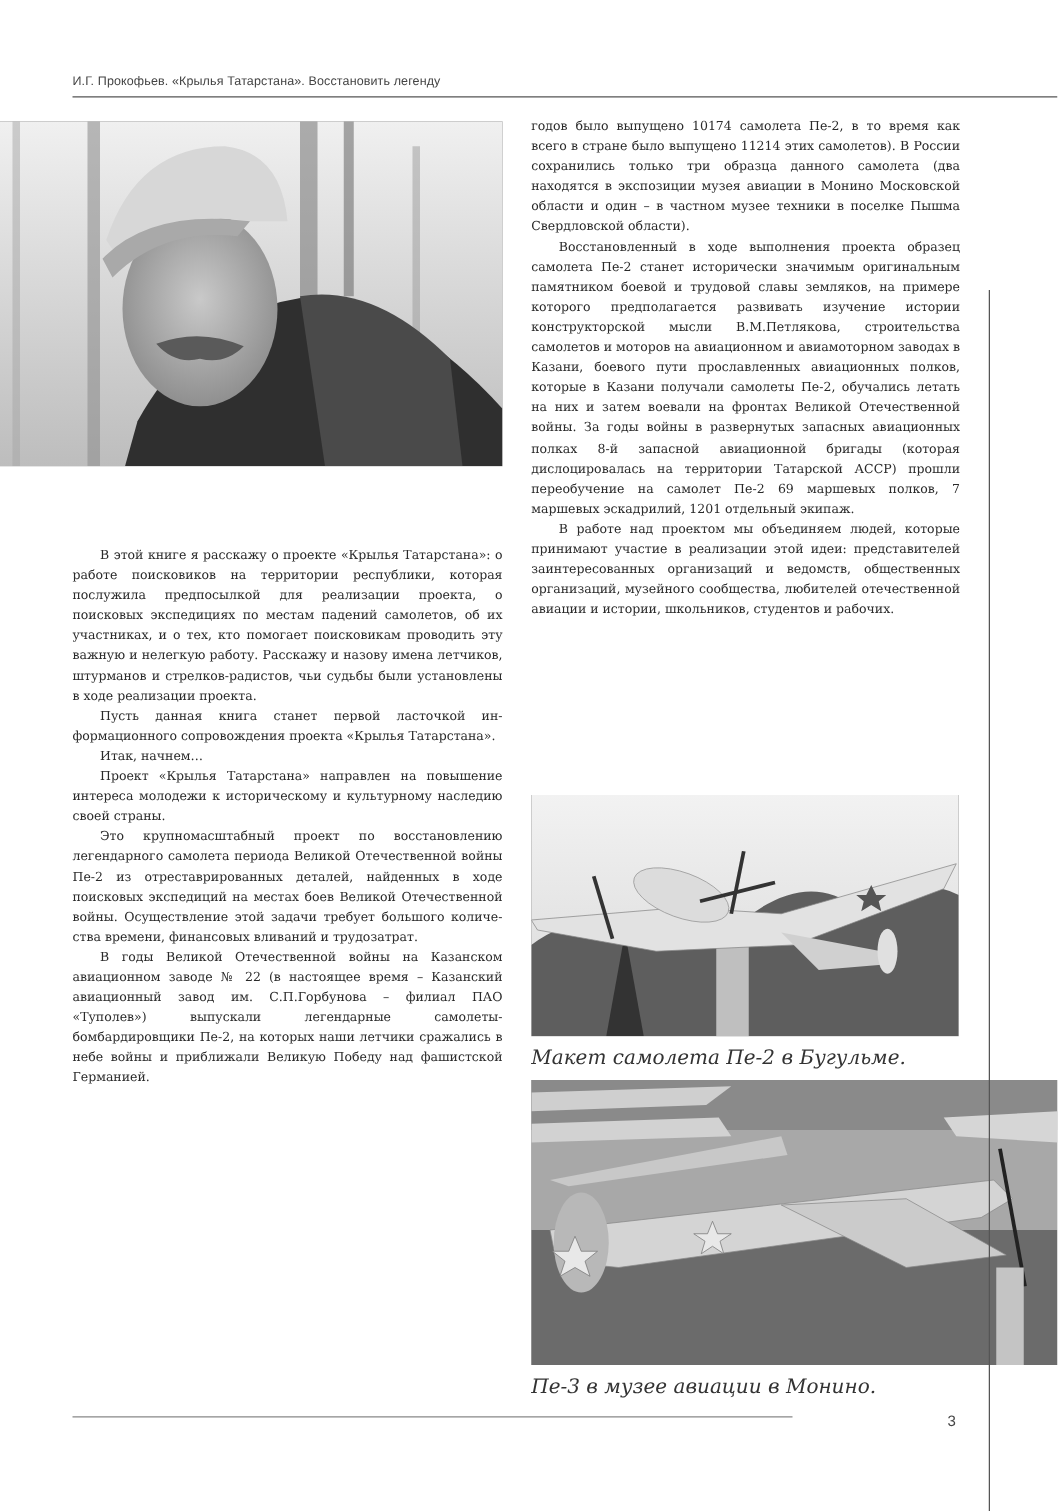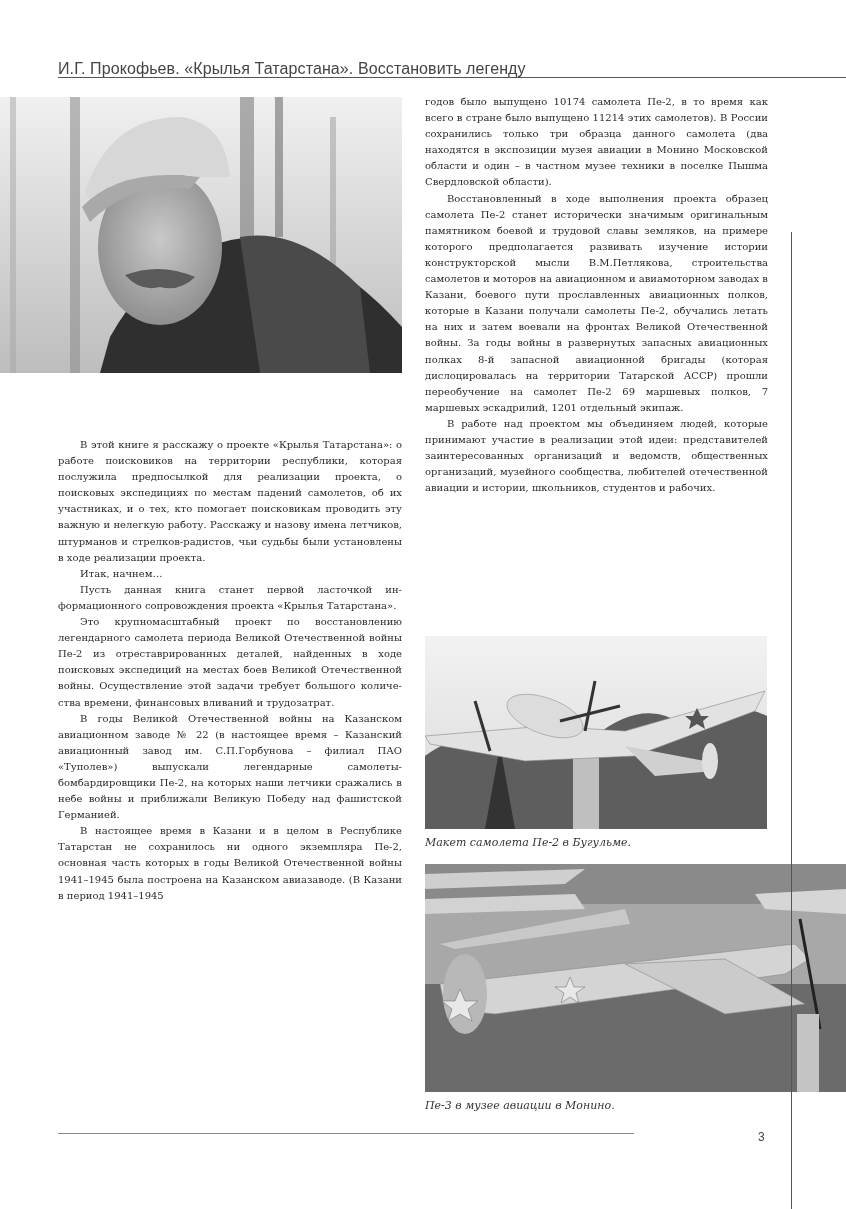--- a/index.html
+++ b/index.html
@@ -1,34 +1,34 @@
 <!DOCTYPE html>
 <html><head>
   <meta charset="utf-8">
   <style>
     html, body { margin: 0; padding: 0; background: #ffffff; }
     body { width: 846px; height: 1209px; position: relative; overflow: hidden; font-family: "DejaVu Serif", serif; color: #2a2a2a; }
 
-    .running-head { position: absolute; left: 58px; top: 60px; font-family: "Liberation Sans", sans-serif; font-size: 16px; color: #444; letter-spacing: 0.1px; }
+    .running-head { position: absolute; left: 58px; top: 60px; font-family: "Liberation Sans", sans-serif; font-size: 10px; color: #444; letter-spacing: 0.1px; }
     .head-rule { position: absolute; left: 58px; right: 0; top: 77px; height: 1px; background: #555; }
 
     .photo { position: absolute; overflow: hidden; background: #9a9a9a; }
     .photo svg { display: block; width: 100%; height: 100%; }
 
     .portrait { left: 0; top: 97px; width: 402px; height: 276px; }
     .plane1 { left: 425px; top: 636px; width: 342px; height: 193px; }
     .plane2 { left: 425px; top: 864px; width: 421px; height: 228px; }
 
     .col { position: absolute; font-size: 10px; line-height: 16.1px; text-align: justify; hyphens: manual; }
     .col p { margin: 0; text-indent: 22px; }
     .col p.noindent { text-indent: 0; }
     .col-left { left: 58px; top: 409px; width: 344px; margin-top: 28px; }
     .col-right { left: 425px; top: 94px; width: 343px; }
 
-    .caption { position: absolute; font-family: "DejaVu Serif", serif; font-style: italic; font-size: 11px; color: #333; }
+    .caption { position: absolute; font-family: "DejaVu Serif", serif; font-style: italic; font-size: 16px; color: #333; }
     .caption1 { left: 425px; top: 836px; }
     .caption2 { left: 425px; top: 1099px; }
 
     .vrule { position: absolute; left: 791px; top: 232px; bottom: 0; width: 1px; background: #555; }
     .foot-rule { position: absolute; left: 58px; top: 1133px; width: 576px; height: 1px; background: #888; }
     .page-num { position: absolute; left: 758px; top: 1130px; font-family: "Liberation Sans", sans-serif; font-size: 12px; color: #444; }
   </style>
 </head>
 <body>
 
@@ -57,25 +57,25 @@
     <path d="M240 140 Q300 130 360 190 L370 276 L260 276 Z" fill="#4a4a4a"></path>
     <ellipse cx="160" cy="150" rx="62" ry="78" fill="url(#face)"></ellipse>
     <path d="M85 95 Q110 20 180 20 Q225 25 230 80 L200 80 Q140 70 95 110 Z" fill="#d7d7d7"></path>
     <path d="M82 110 Q120 70 200 80 L190 92 Q130 85 90 125 Z" fill="#a9a9a9"></path>
     <path d="M125 178 Q160 165 195 180 Q180 195 160 190 Q140 195 125 178 Z" fill="#5a5a5a"></path>
   </svg>
 </div>
 
 <div class="col col-left">
   <p>В этой книге я расскажу о проекте «Крылья Татар­стана»: о работе поисковиков на территории респуб­лики, которая послужила предпосылкой для реали­зации проекта, о поисковых экспедициях по местам падений самолетов, об их участниках, и о тех, кто помогает поисковикам проводить эту важную и не­легкую работу. Расскажу и назову имена летчиков, штурманов и стрелков-радистов, чьи судьбы были установлены в ходе реализации проекта.</p>
+  <p>Пусть данная книга станет первой ласточкой ин­формационного сопровождения проекта «Крылья Татарстана».</p>
   <p>Итак, начнем…</p>
-  <p>Пусть данная книга станет первой ласточкой ин­формационного сопровождения проекта «Крылья Татарстана».</p>
+  <p>Проект «Крылья Татарстана» направлен на повы­шение интереса молодежи к историческому и куль­турному наследию своей страны.</p>
   <p>Это крупномасштабный проект по восстановле­нию легендарного самолета периода Великой Оте­чественной войны Пе-2 из отреставрированных деталей, найденных в ходе поисковых экспедиций на местах боев Великой Отечественной войны. Осу­ществление этой задачи требует большого количе­ства времени, финансовых вливаний и трудозатрат.</p>
   <p>В годы Великой Отечественной войны на Казан­ском авиационном заводе № 22 (в настоящее время – Казанский авиационный завод им. С.П.Горбунова – филиал ПАО «Туполев») выпускали легендарные самолеты-бомбардировщики Пе-2, на которых наши летчики сражались в небе войны и приближали Ве­ликую Победу над фашистской Германией.</p>
-  <p>В настоящее время в Казани и в целом в Респуб­лике Татарстан не сохранилось ни одного экземпляра Пе-2, основная часть которых в годы Великой Отече­ственной войны 1941–1945 была построена на Ка­занском авиазаводе. (В Казани в период 1941–1945</p>
 </div>
 
 <div class="col col-right">
   <p class="noindent">годов было выпущено 10174 самолета Пе-2, в то вре­мя как всего в стране было выпущено 11214 этих самолетов). В России сохранились только три об­разца данного самолета (два находятся в экспози­ции музея авиации в Монино Московской области и один – в частном музее техники в поселке Пышма Свердловской области).</p>
   <p>Восстановленный в ходе выполнения проекта об­разец самолета Пе-2 станет исторически значимым оригинальным памятником боевой и трудовой славы земляков, на примере которого предполагается раз­вивать изучение истории конструкторской мысли В.М.Петлякова, строительства самолетов и моторов на авиационном и авиамоторном заводах в Казани, боевого пути прославленных авиационных полков, которые в Казани получали самолеты Пе-2, обуча­лись летать на них и затем воевали на фронтах Вели­кой Отечественной войны. За годы войны в развер­нутых запасных авиационных полках 8-й запасной авиационной бригады (которая дислоцировалась на территории Татарской АССР) прошли переобучение на самолет Пе-2 69 маршевых полков, 7 маршевых эскадрилий, 1201 отдельный экипаж.</p>
   <p>В работе над проектом мы объединяем людей, ко­торые принимают участие в реализации этой идеи: представителей заинтересованных организаций и ведомств, общественных организаций, музейного сообщества, любителей отечественной авиации и истории, школьников, студентов и рабочих.</p>
 </div>
 
 <div class="photo plane1" title="Pe-2 aircraft model on a pedestal among trees">
   <svg viewBox="0 0 342 193" preserveAspectRatio="none">

